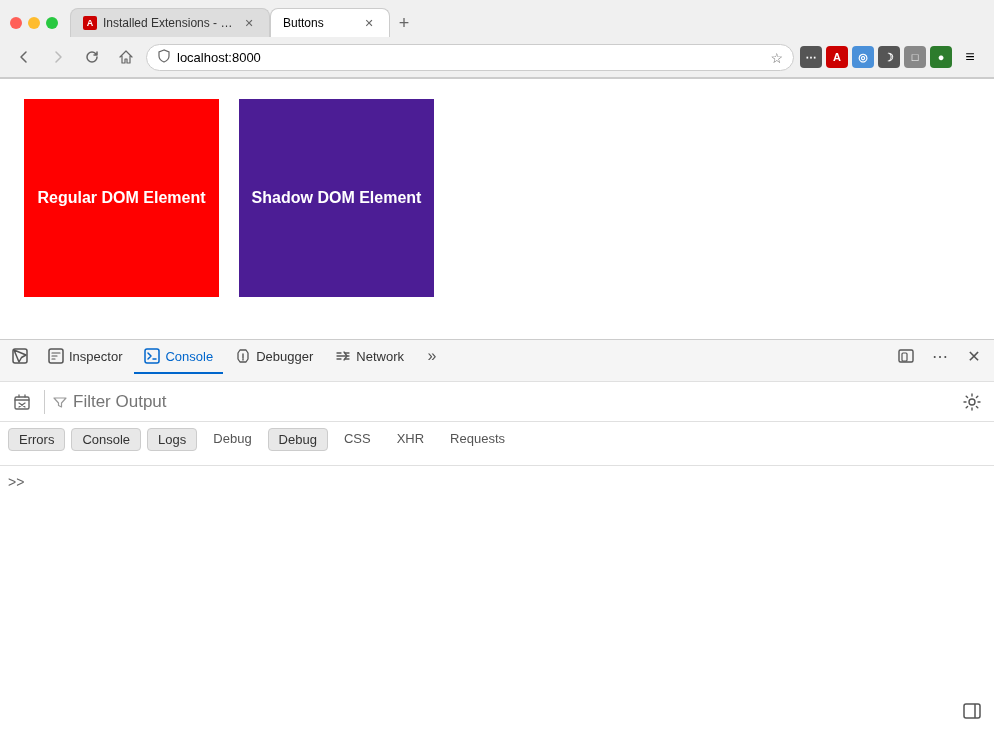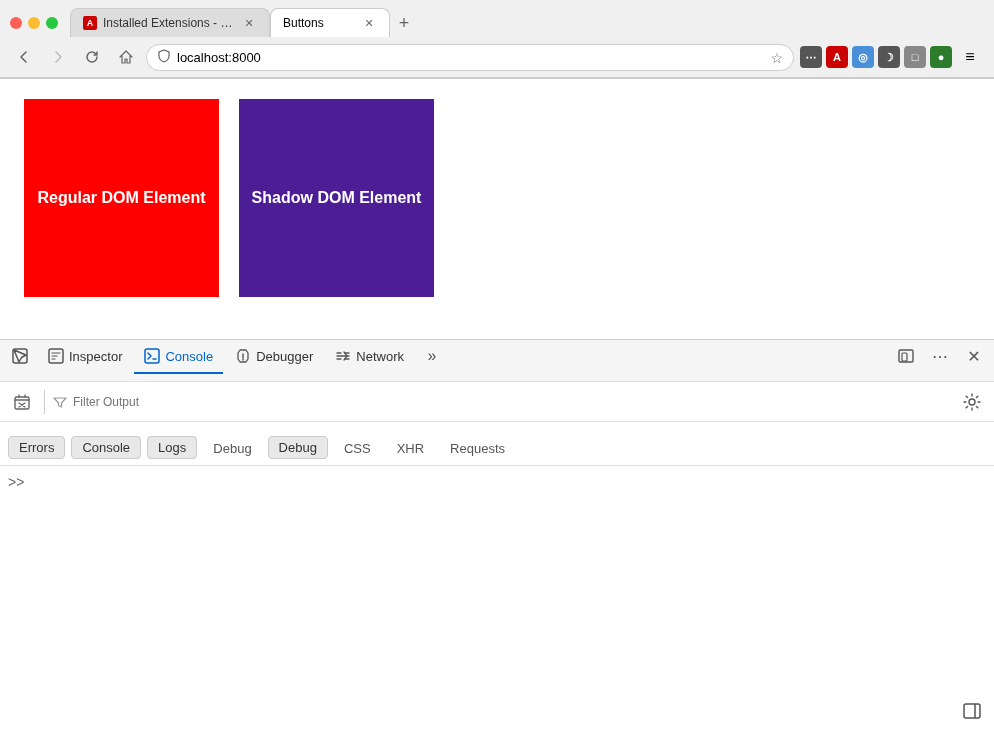--- a/index.html
+++ b/index.html
@@ -316,41 +316,41 @@
       display: flex;
       align-items: center;
       gap: 6px;
       color: #999;
     }
 
     .filter-input {
       flex: 1;
       border: none;
       outline: none;
-      font-size: 12px;
+      font-size: 17px;
       color: #0f766e;
       background: transparent;
     }
 
     .settings-btn {
       width: 28px;
       height: 28px;
       background: transparent;
       border: none;
       cursor: pointer;
       display: flex;
       align-items: center;
       justify-content: center;
       color: #555;
       font-size: 16px;
     }
 
     .devtools-filter-chips {
       display: flex;
-      align-items: flex-end;
+      align-items: flex-start;
       padding: 6px 8px;
       gap: 6px;
       border-bottom: 1px solid #e0e0e0;
       height: 44px;
     }
 
     .filter-chip {
       padding: 3px 10px;
       border-radius: 4px;
       font-size: 13px;

